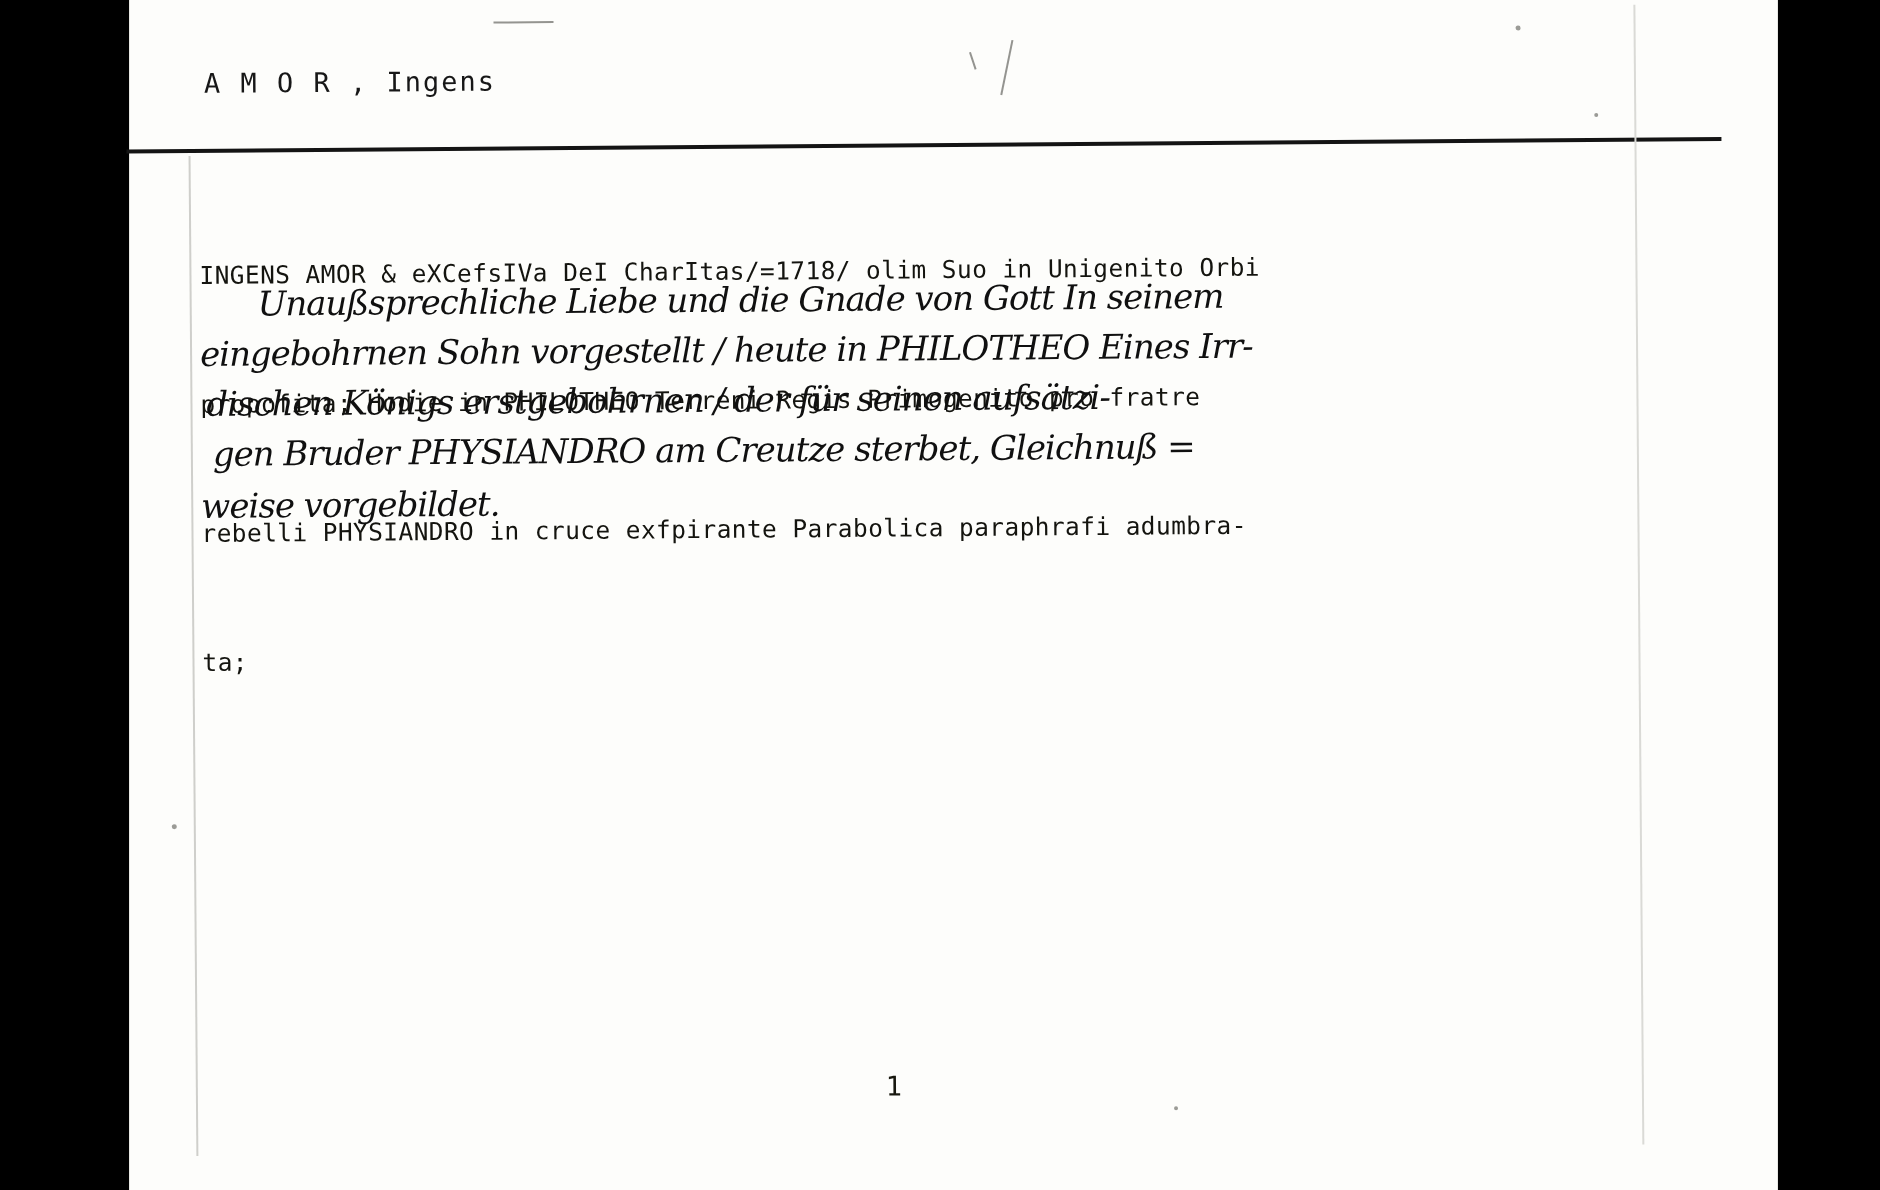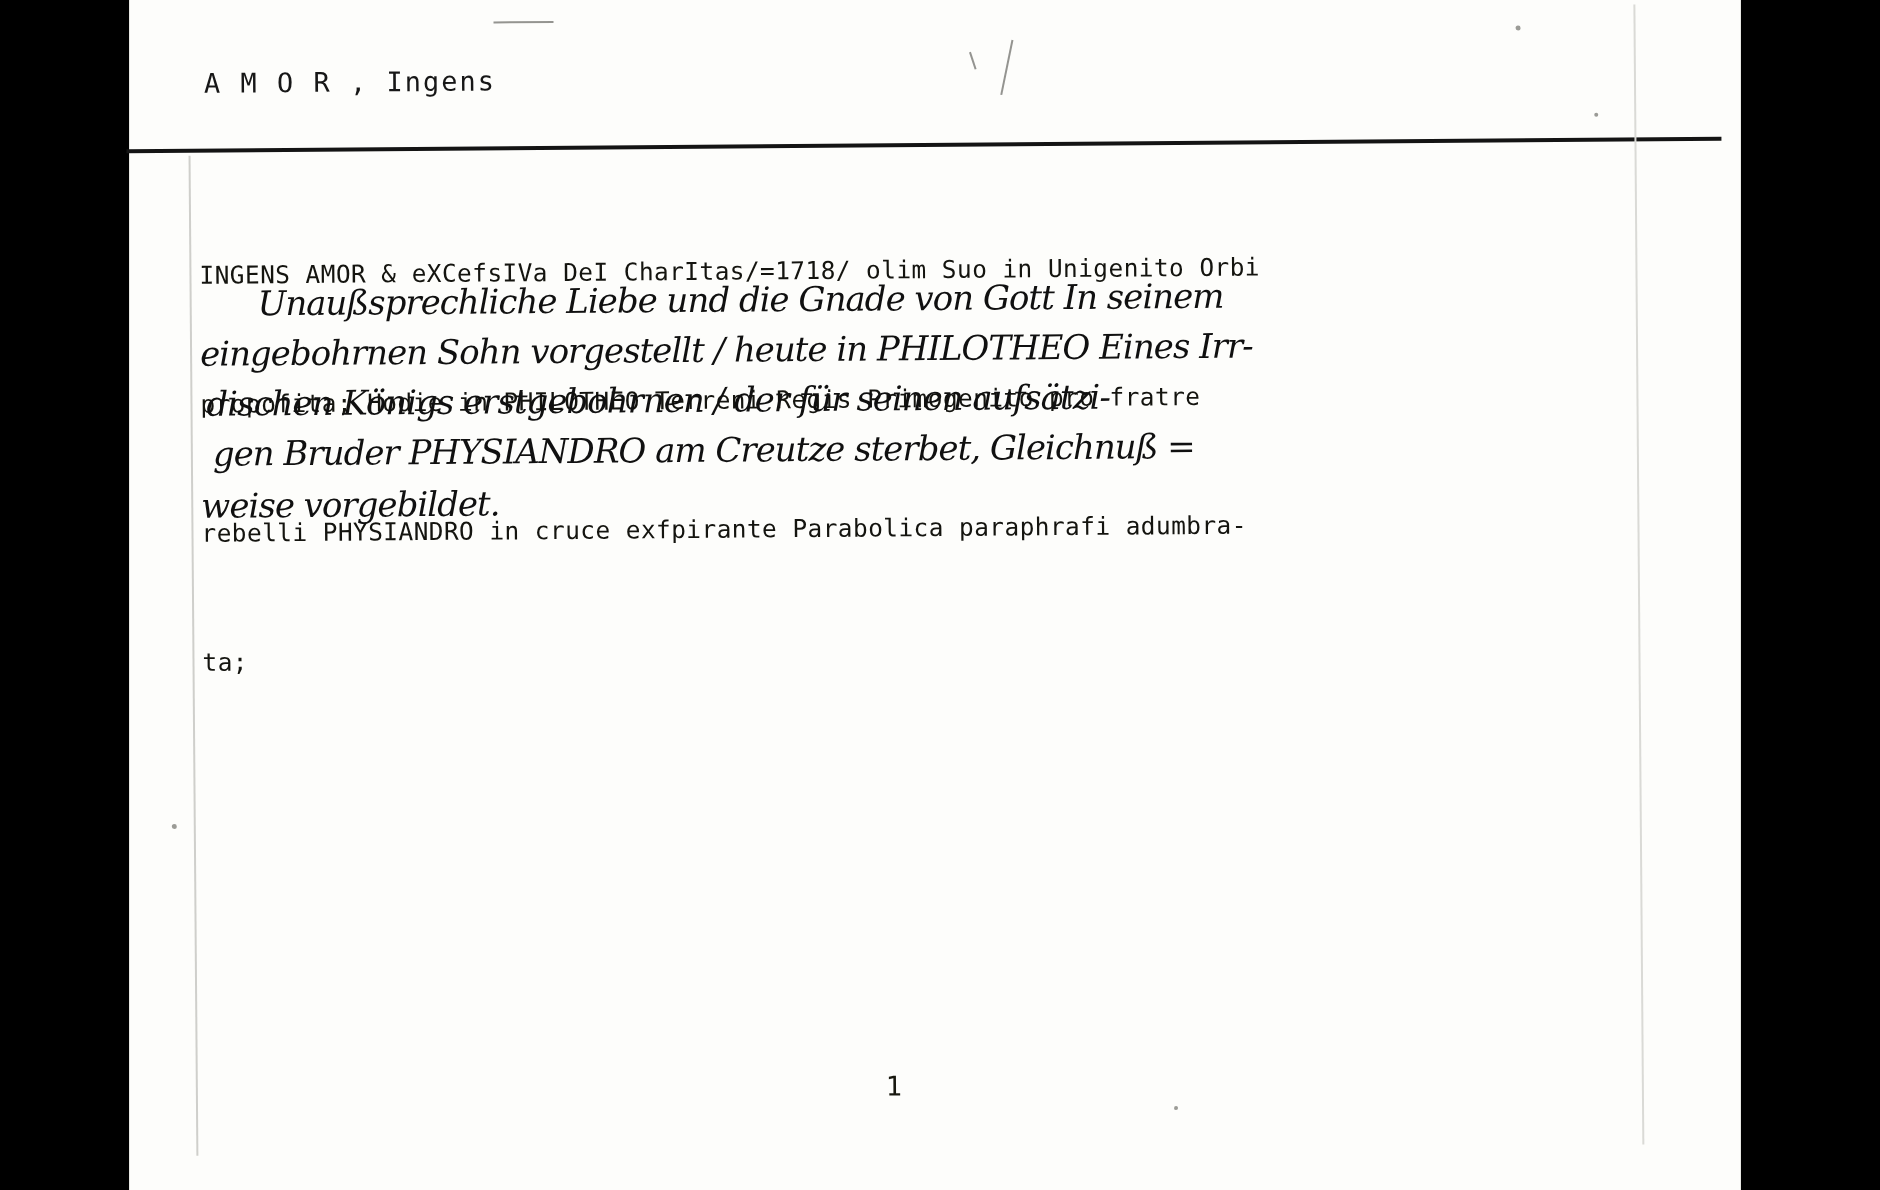--- a/index.html
+++ b/index.html
@@ -18,20 +18,21 @@
   }
   
   .card {
     position: absolute;
     left: 130px;
     top: 0px;
     width: 1610px;
     height: 1190px;
     background: #fdfdfb;
     box-shadow: 0 0 0 1px #e8e8e4;
+    padding-left: 37px;
   }
   .card-inner {
     position: absolute;
     left: 0; top: 0; right: 0; bottom: 0;
     transform: rotate(-0.45deg);
     transform-origin: 50% 50%;
   }
   
   .header-zone {
     position: absolute;

